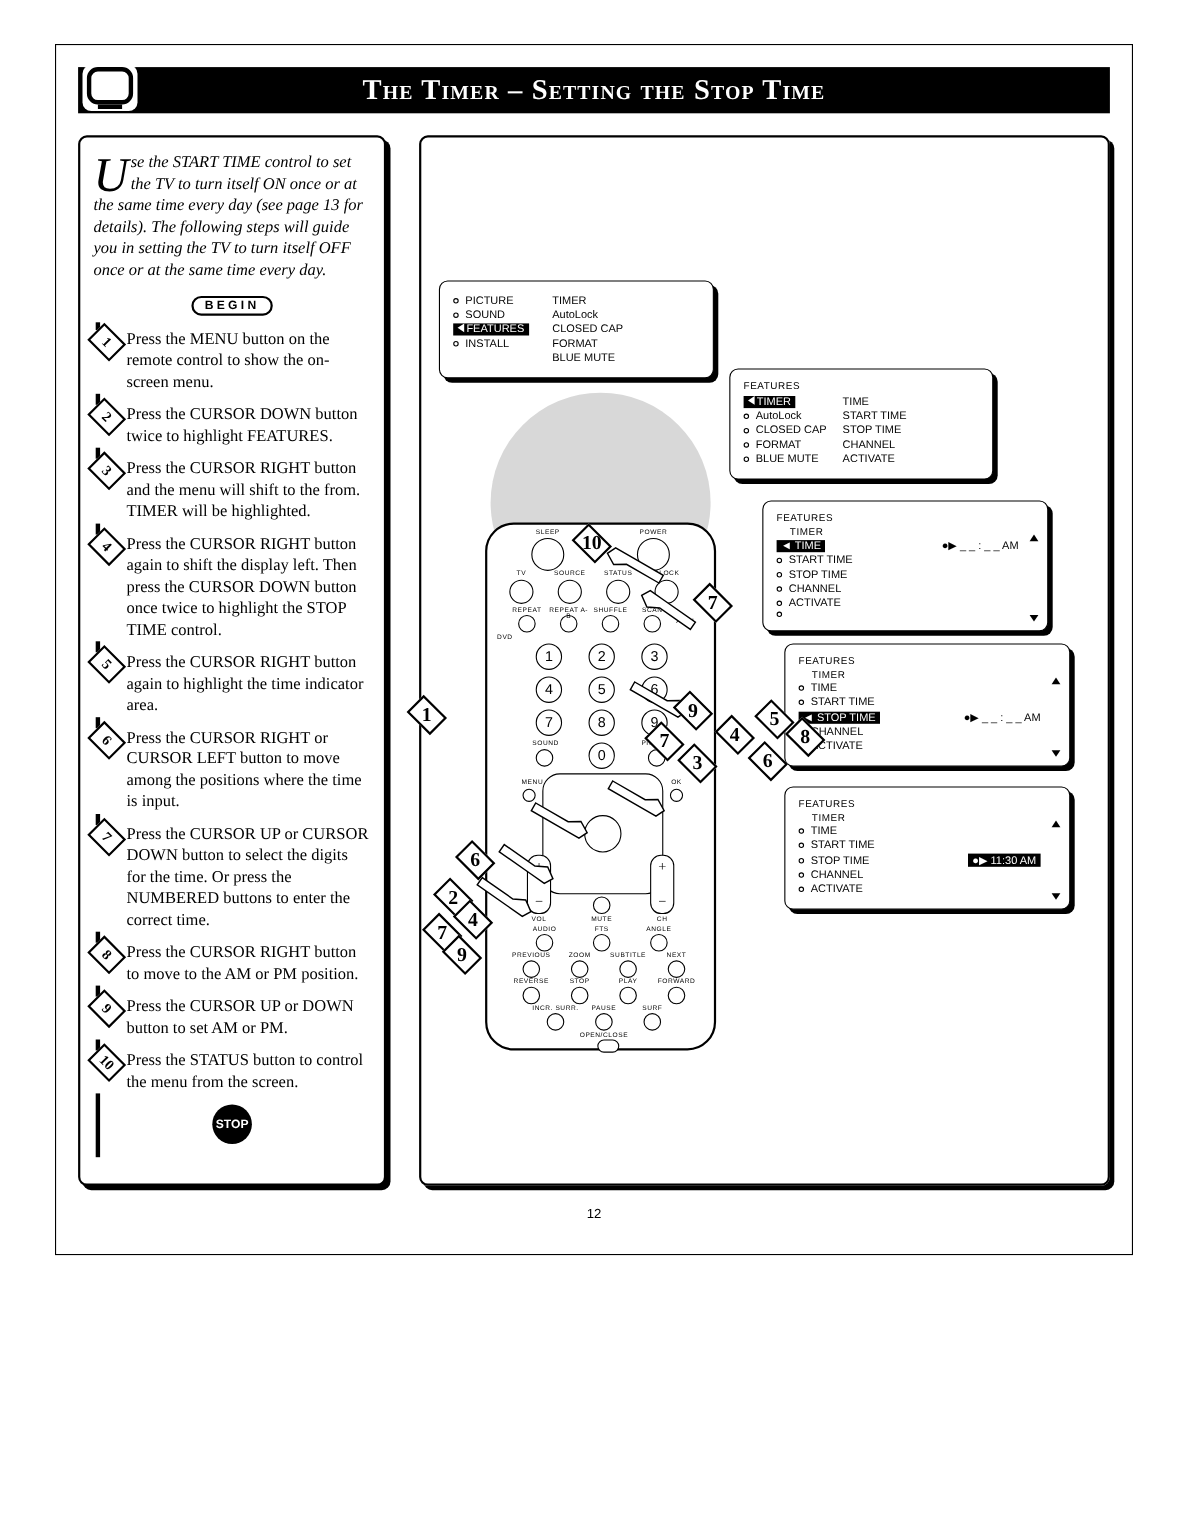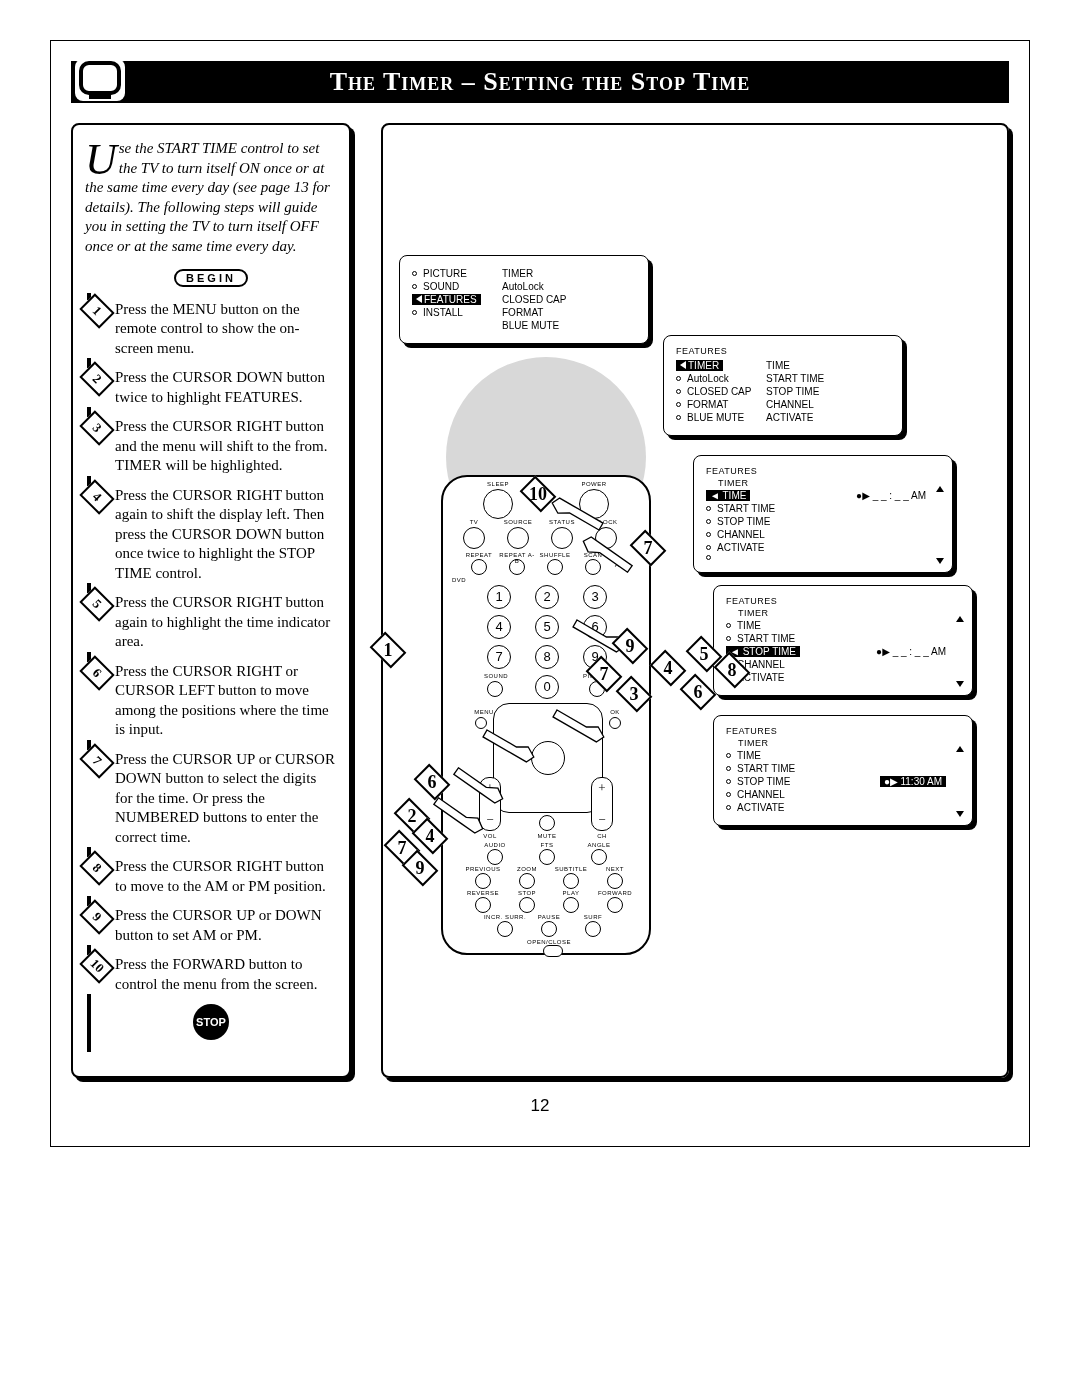--- a/index.html
+++ b/index.html
@@ -176,21 +176,21 @@
     border:2px solid #000;
     background:#fff;
     transform:rotate(45deg);
     z-index:5;
   }
   .callout-num span{
     position:absolute; left:50%; top:50%;
     transform:translate(-50%,-50%) rotate(-45deg);
     font-weight:bold; font-family:"Times New Roman"; font-size:18px;
   }
-  .page-num { text-align:center; font-family:Arial; font-size:17px; margin-top:18px;}
+  .page-num { text-align:center; font-family:Arial; font-size:12px; margin-top:18px;}
   .plus-minus{position:absolute;border:1.5px solid #000;border-radius:10px;width:22px;height:54px;background:#fff;}
   .plus-minus::before{content:"+";position:absolute;left:0;right:0;top:2px;text-align:center;font-size:13px;}
   .plus-minus::after{content:"−";position:absolute;left:0;right:0;bottom:2px;text-align:center;font-size:13px;}
   .dpad{position:absolute;width:110px;height:110px;}
   .dpad .ring{position:absolute;inset:0;border:1.5px solid #000;border-radius:16px;}
   .dpad .center{position:absolute;left:50%;top:50%;width:34px;height:34px;margin:-17px 0 0 -17px;border:1.5px solid #000;border-radius:50%;}
 </style>
 </head>
 <body>
 
@@ -217,21 +217,21 @@
       <ol class="steps">
         <li><b>Press the MENU button</b><span> on the remote control to show the on-screen menu.</span></li>
         <li><b>Press the CURSOR DOWN button</b><span> twice to highlight FEATURES.</span></li>
         <li><b>Press the CURSOR RIGHT button</b><span> and the menu will shift to the from. TIMER will be highlighted.</span></li>
         <li><b>Press the CURSOR RIGHT button again</b><span> to shift the display left. Then </span><b>press the CURSOR DOWN button</b><span> once twice to highlight the STOP TIME control.</span></li>
         <li><b>Press the CURSOR RIGHT button</b><span> again to highlight the time indicator area.</span></li>
         <li><b>Press the CURSOR RIGHT or CURSOR LEFT button</b><span> to move among the positions where the time is input.</span></li>
         <li><b>Press the CURSOR UP or CURSOR DOWN button</b><span> to select the digits for the time. </span><b>Or press the NUMBERED buttons</b><span> to enter the correct time.</span></li>
         <li><b>Press the CURSOR RIGHT button</b><span> to move to the AM or PM position.</span></li>
         <li><b>Press the CURSOR UP or DOWN button</b><span> to set AM or PM.</span></li>
-        <li><b>Press the FORWARD button</b><span> to control the menu from the screen.</span></li>
+        <li><b>Press the STATUS button</b><span> to control the menu from the screen.</span></li>
       </ol>
 
       <div class="stop-badge"><span>STOP</span></div>
     </div>
 
     <div class="right-col">
 
       <div class="osd" style="left:16px;top:130px;width:250px;">
         <div class="col2">
           <div>

